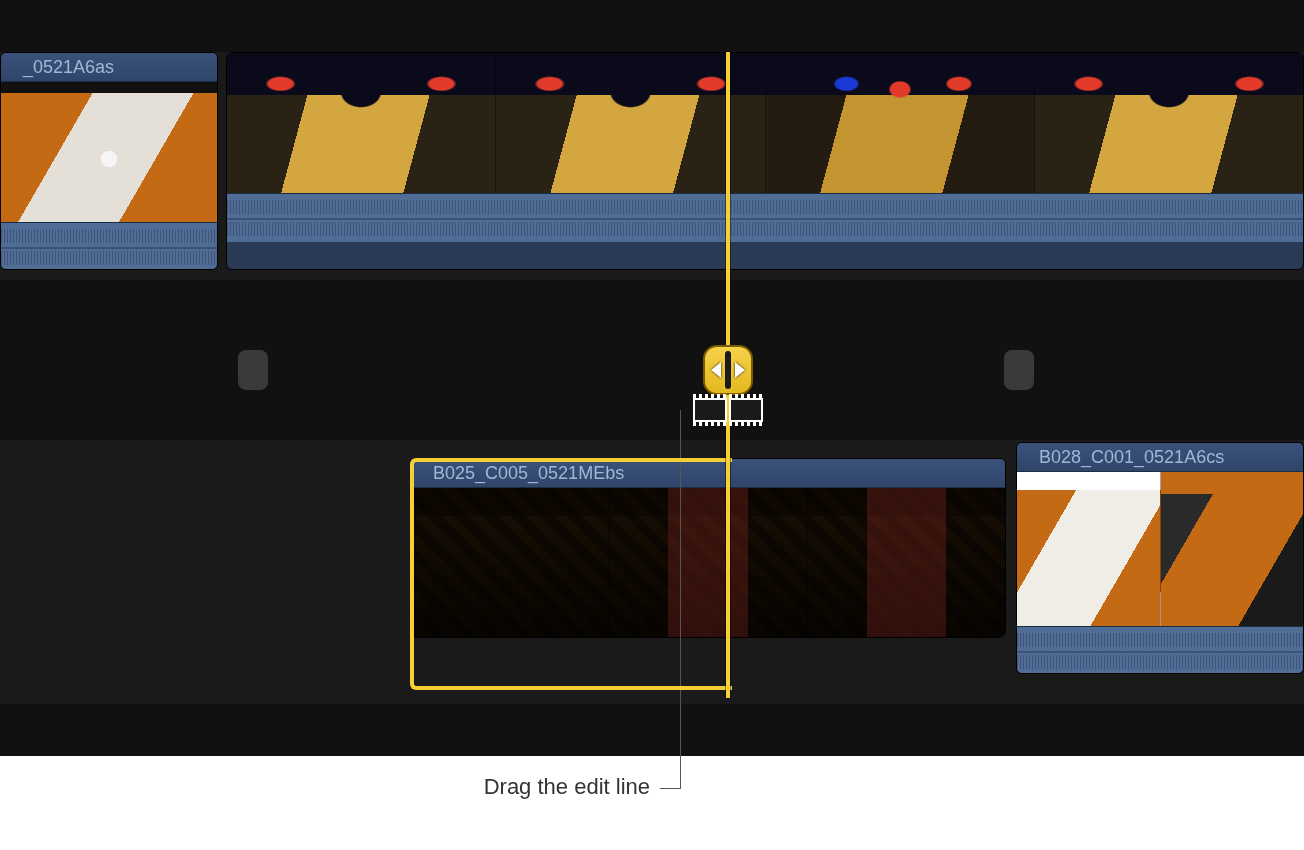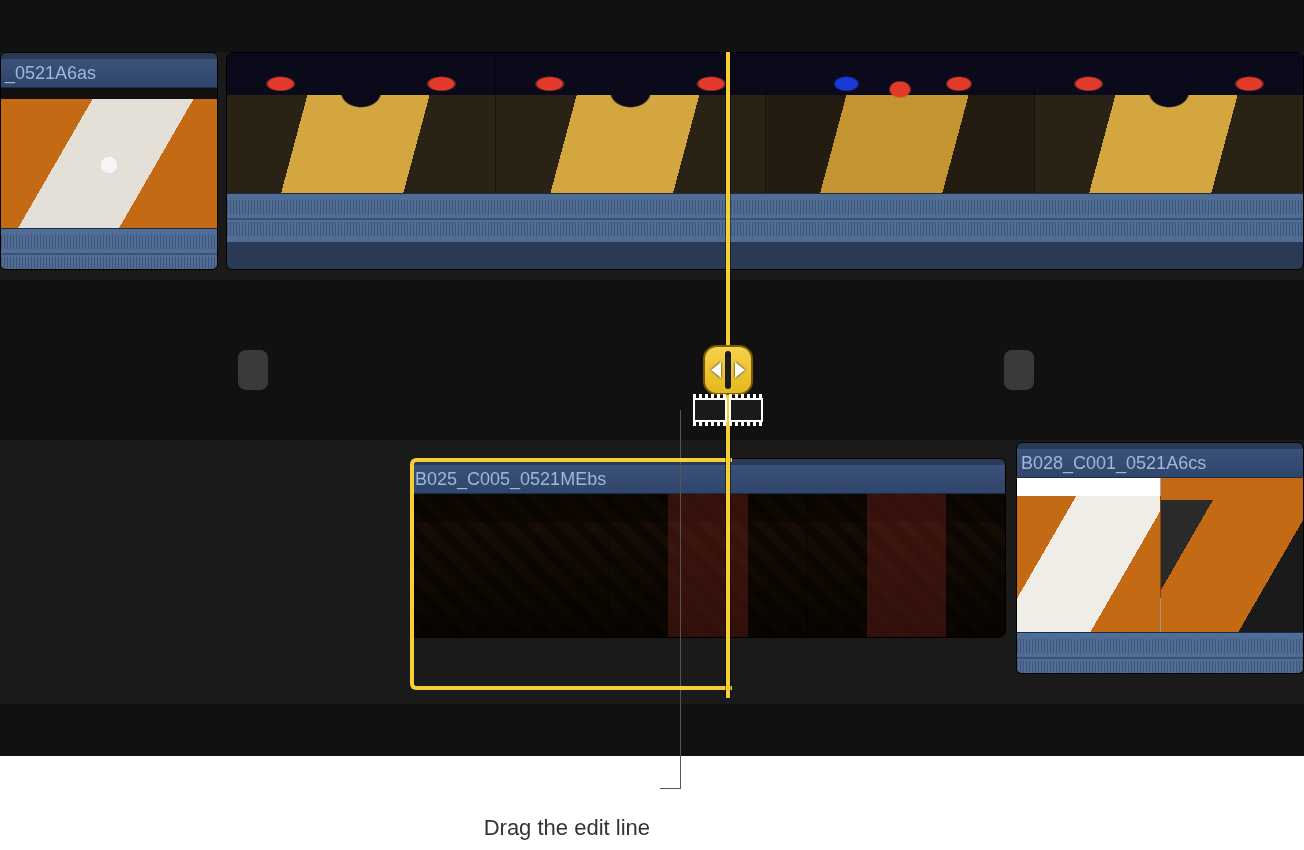--- a/index.html
+++ b/index.html
@@ -32,28 +32,27 @@
     position: absolute;
     border: 1px solid #000;
     border-radius: 6px;
     box-sizing: border-box;
     overflow: hidden;
     background: #2a3a55;
   }
   .clip .title-bar {
     height: 28px;
     line-height: 28px;
-    padding: 0 4px;
+    padding: 0 22px;
     color: #9fb8d8;
     font-size: 18px;
     background: linear-gradient(#3a517a, #30456a);
     border-bottom: 1px solid #1b2c46;
     white-space: nowrap;
     overflow: hidden;
-    margin-top: 6px;
   }
   .clip .thumb-row {
     display: flex;
     height: 140px;
     background: #141414;
   }
   .clip .thumb {
     flex: 1 1 0;
     min-width: 0;
     border-right: 1px solid rgba(0,0,0,0.35);
@@ -339,16 +338,16 @@
     <div class="cell"></div>
       <div class="cell"></div>
   </div>
 
 
 </div>
 
 <div class="caption-area">
   <div class="caption-leader" style="left:680px; top:-346px; width:0px; height:378px;"></div>
   <div class="caption-leader" style="left:660px; top:32px; width:20px; height:0px;"></div>
-  <div class="caption-text" style="left:380px; top:16px; width:270px;margin-top:41px;">
+  <div class="caption-text" style="left:380px; top:16px; width:270px;">
     <span>Drag the edit line</span><br>
   </div>
 </div>
 
 </body></html>

